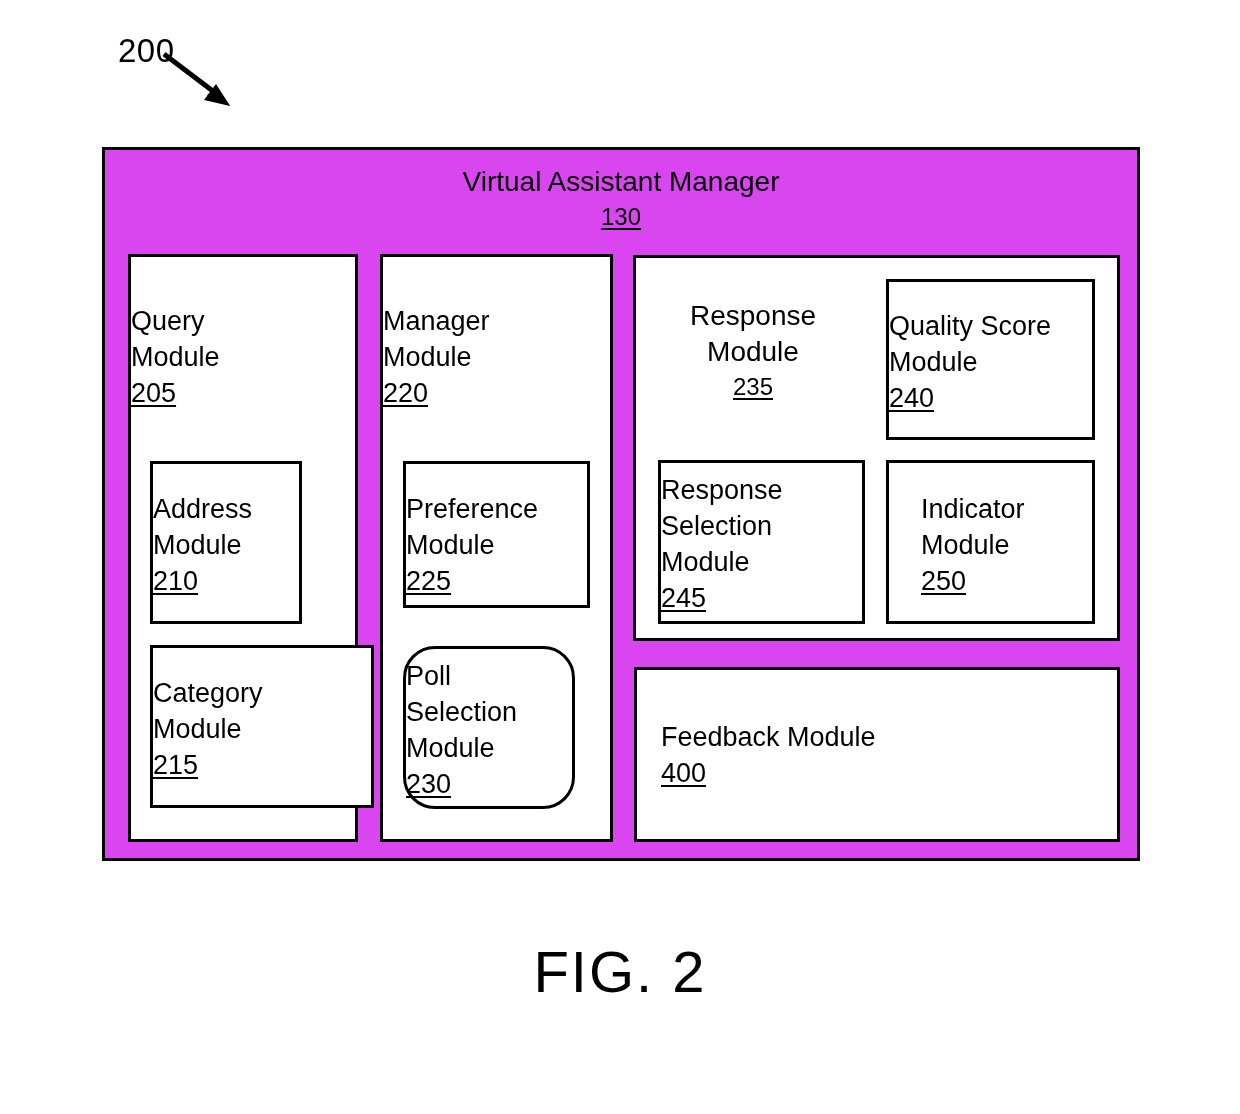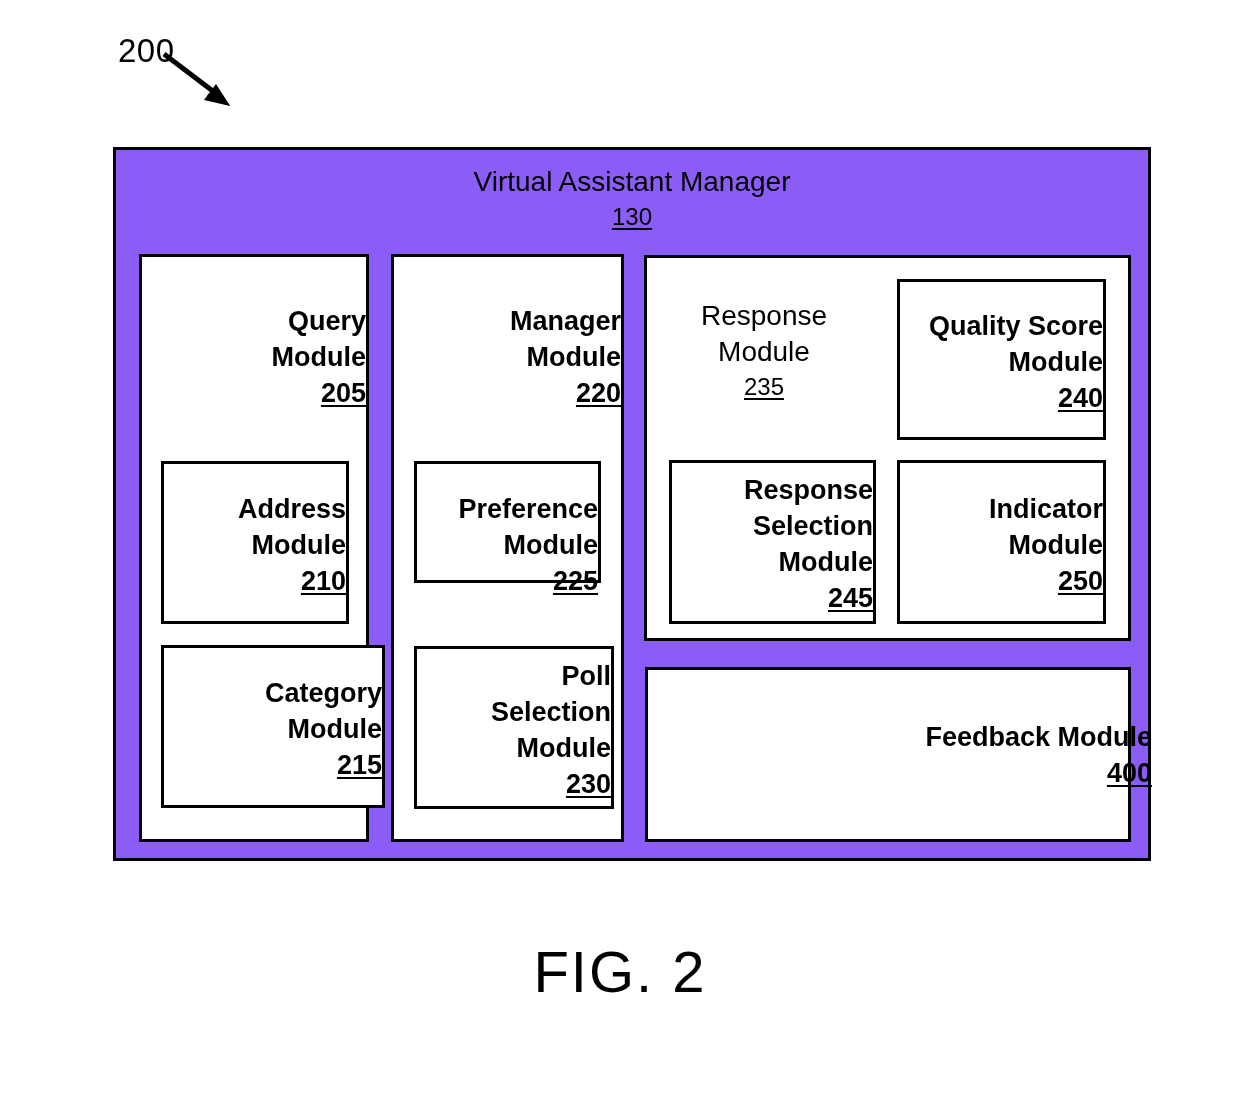--- a/index.html
+++ b/index.html
@@ -29,27 +29,27 @@
     position: absolute;
     left: 160px;
     top: 48px;
     width: 100px;
     height: 70px;
   }
 
   
   #outer-box {
     position: absolute;
-    left: 113px;
+    left: 102px;
     top: 147px;
     width: 1038px;
     height: 714px;
     border: 3px solid #000;
     box-sizing: border-box;
-    background: #8b5cf6;
+    background: #d946ef;
   }
 
   #manager-title-wrap {
     position: absolute;
     left: 0;
     top: 14px;
     width: 100%;
     text-align: center;
   }
   .title-line {
@@ -69,40 +69,39 @@
     box-sizing: border-box;
     border: 3px solid #000;
     background: #fff;
   }
   .mod-box { border-width: 3px; }
 
   .box-text {
     position: absolute;
     left: 0;
     width: 100%;
-    text-align: right;
+    text-align: left;
     font-size: 27px;
     line-height: 36px;
-    font-weight: bold;
   }
   .box-text .num {
     text-decoration: underline;
     text-underline-offset: 3px;
   }
 
   
   
   #col-query     { left: 23px;  top: 104px; width: 230px; height: 588px; }
   #col-polling   { left: 275px; top: 104px; width: 233px; height: 588px; }
   #grp-response  { left: 528px; top: 105px; width: 487px; height: 386px; }
 
-  #box-address   { left: 45px;  top: 311px; width: 188px; height: 163px; }
+  #box-address   { left: 45px;  top: 311px; width: 152px; height: 163px; }
   #box-category  { left: 45px;  top: 495px; width: 224px; height: 163px; }
-  #box-preference{ left: 298px; top: 311px; width: 187px; height: 122px; }
-  #box-pollsel   { left: 298px; top: 496px; width: 200px; height: 163px; }
+  #box-preference{ left: 298px; top: 311px; width: 187px; height: 147px; }
+  #box-pollsel   { left: 298px; top: 496px; width: 172px; height: 163px; border-radius: 32px; }
 
   #box-quality   { left: 781px; top: 129px; width: 209px; height: 161px; }
   #box-respsel   { left: 553px; top: 310px; width: 207px; height: 164px; }
   #box-indicator { left: 781px; top: 310px; width: 209px; height: 164px; }
   #box-feedback  { left: 529px; top: 517px; width: 486px; height: 175px; }
 
   
   #label-response {
     position: absolute;
     left: 528px;
@@ -207,21 +206,21 @@
   <div id="box-respsel" class="mod-box">
     <div class="box-text" style="top:9px;">
       <div>Response</div>
       <div>Selection</div>
       <div>Module</div>
       <div class="num">245</div>
     </div>
   </div>
 
   <div id="box-indicator" class="mod-box">
-    <div class="box-text" style="top:28px;">
+    <div class="box-text" style="top:28px;padding-left:32px;">
       <div>Indicator</div>
       <div>Module</div>
       <div class="num">250</div>
     </div>
   </div>
 
   <div id="box-feedback" class="mod-box">
     <div class="box-text" style="top:49px;margin-left:24px;">
       <div>Feedback Module</div>
       <div class="num">400</div>

